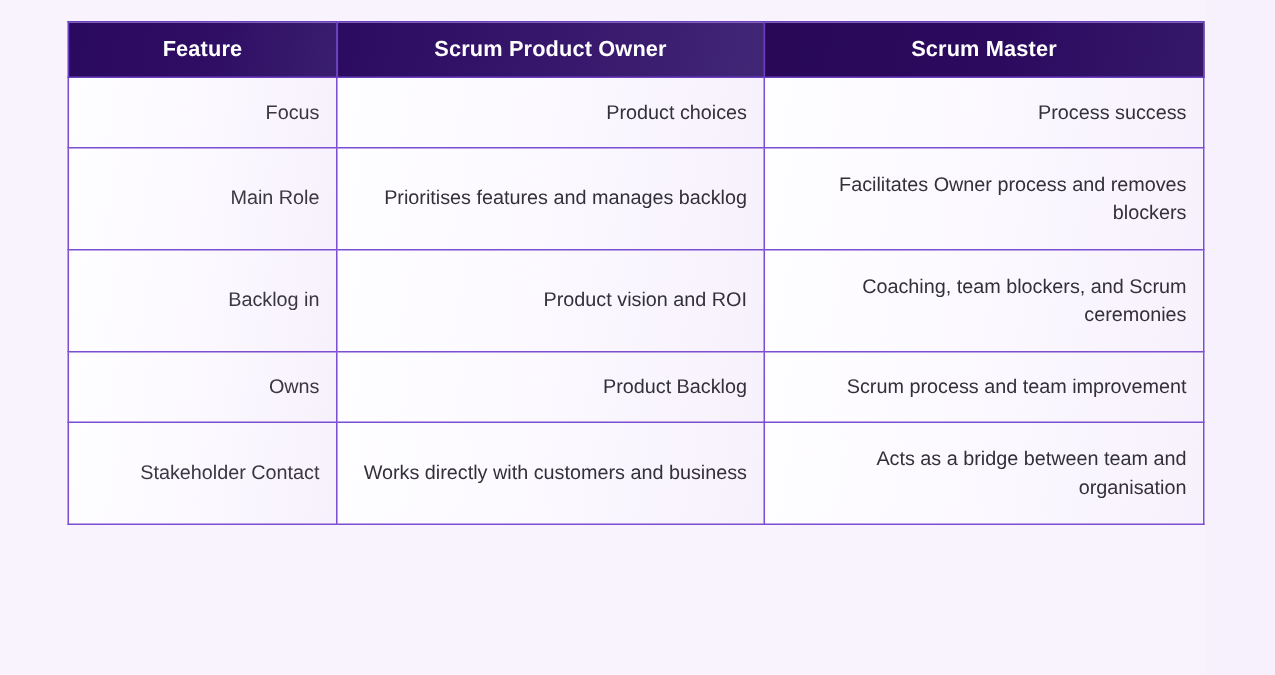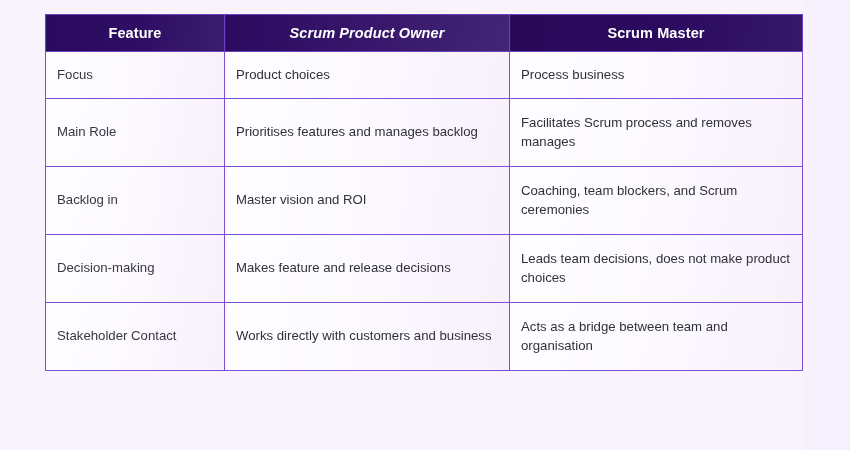--- a/index.html
+++ b/index.html
@@ -63,33 +63,32 @@
     background: linear-gradient(100deg, #2a0a5e 0%, #2d0c62 35%, #3c2070 75%, #42267a 100%);
     letter-spacing: 0.1px;
     white-space: nowrap;
   }
 
   table.cmp thead th.h1 {
     background: linear-gradient(100deg, #2a0a5e 0%, #2e0d63 50%, #3a1e6e 100%);
   }
   table.cmp thead th.h2 {
     background: linear-gradient(100deg, #2b0b5f 0%, #38186c 55%, #412676 100%);
-    font-style: italic;
   }
   table.cmp thead th.h3 {
     background: linear-gradient(100deg, #280857 0%, #2c0b5f 55%, #35186a 100%);
     text-align: center;
   }
 
   table.cmp tbody td {
     padding: 10px 11px;
     font-size: 13.2px;
     line-height: 1.42;
     color: #33303a;
-    text-align: left;
+    text-align: right;
     vertical-align: middle;
     border: 1px solid #7b4fd0;
     background: linear-gradient(100deg, #fefdff 0%, #fcfaff 40%, #f7f1fd 100%);
   }
 
   table.cmp tbody tr.r-tall td {
     height: 47px;
   }
   table.cmp tbody tr.r-short td {
     height: 26px;
@@ -117,36 +116,36 @@
         <tr>
           <th class="h1">Feature</th>
           <th class="h2">Scrum Product Owner</th>
           <th class="h3">Scrum Master</th>
         </tr>
       </thead>
       <tbody id="table-body">
           <tr class="r-short">
             <td class="feat">Focus</td>
             <td>Product choices</td>
-            <td>Process business</td>
+            <td>Process success</td>
           </tr>
           <tr class="r-tall">
             <td class="feat">Main Role</td>
             <td>Prioritises features and manages backlog</td>
-            <td>Facilitates Scrum process and removes manages</td>
+            <td>Facilitates Owner process and removes blockers</td>
           </tr>
           <tr class="r-tall">
             <td class="feat">Backlog in</td>
-            <td>Master vision and ROI</td>
+            <td>Product vision and ROI</td>
             <td>Coaching, team blockers, and Scrum ceremonies</td>
           </tr>
-          <tr class="r-tall">
-            <td class="feat">Decision-making</td>
-            <td>Makes feature and release decisions</td>
-            <td>Leads team decisions, does not make product choices</td>
+          <tr class="r-short">
+            <td class="feat">Owns</td>
+            <td>Product Backlog</td>
+            <td>Scrum process and team improvement</td>
           </tr>
           <tr class="r-tall">
             <td class="feat">Stakeholder Contact</td>
             <td>Works directly with customers and business</td>
             <td>Acts as a bridge between team and organisation</td>
           </tr>
         </tbody>
     </table>
   </div>
 

